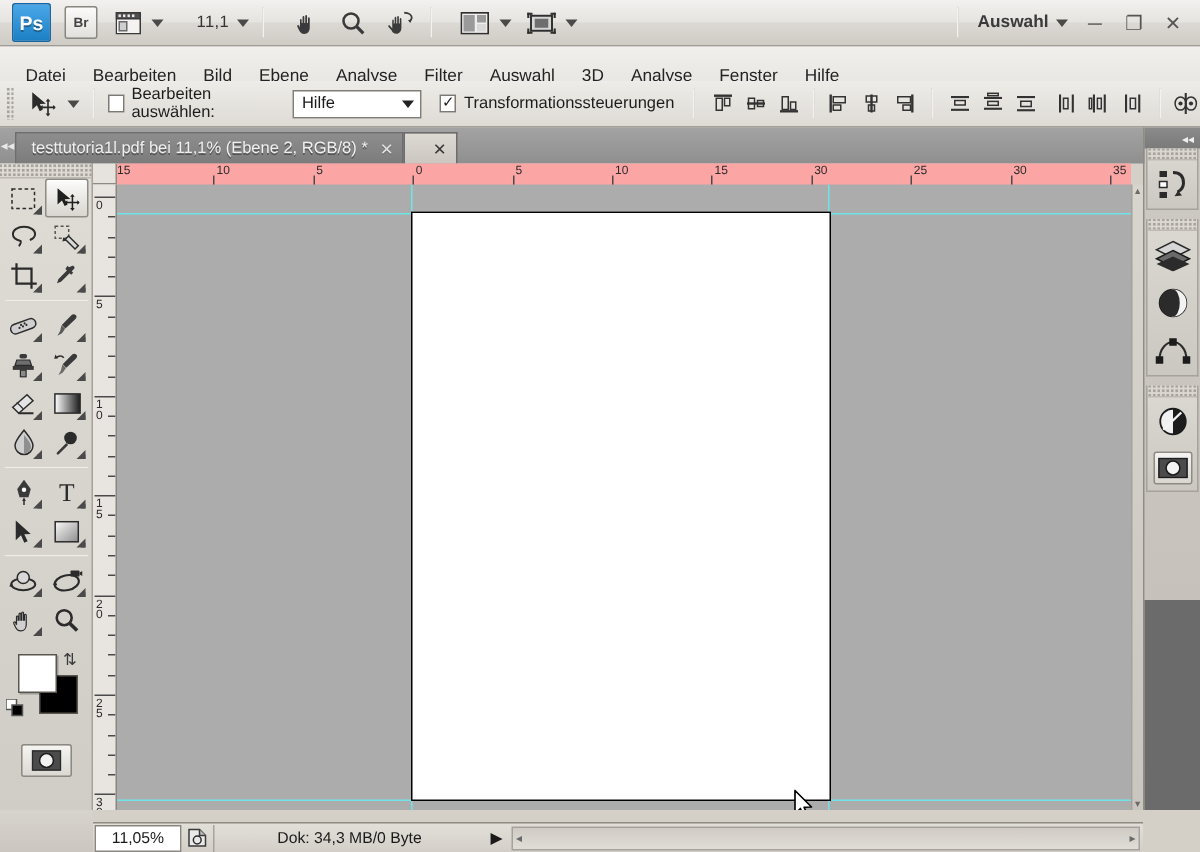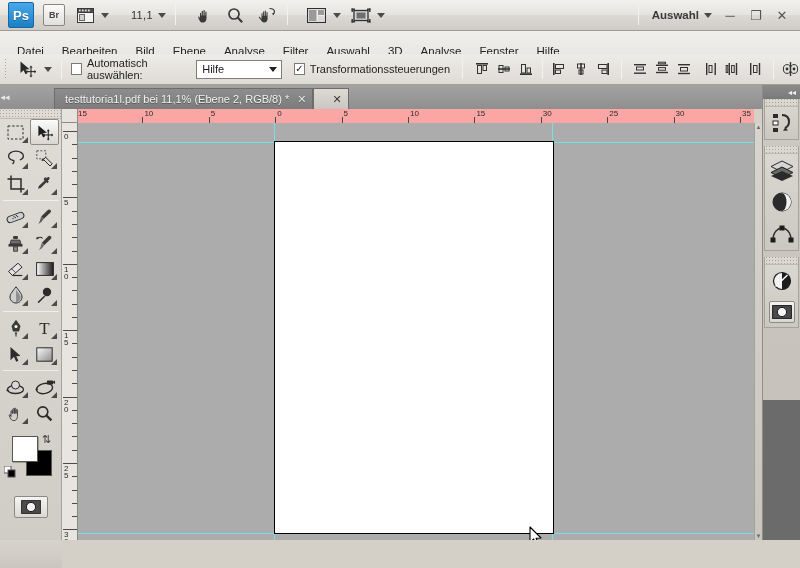--- a/index.html
+++ b/index.html
@@ -114,21 +114,21 @@
   }
   .doc-tab{
     height:21px; display:flex; align-items:center;
     padding:0 6px 0 10px; font-size:11px;
     border-left:1px solid #6d6d6d; border-right:1px solid #6d6d6d;
     border-top:1px solid #6d6d6d;
     cursor:default; white-space:nowrap;
   }
   .doc-tab.inactive{
     background:linear-gradient(to bottom,#8d8d8d,#7c7c7c);
-    color:#f0f0f0; text-shadow:0 1px 0 rgba(0,0,0,.35);margin-left:44px;
+    color:#f0f0f0; text-shadow:0 1px 0 rgba(0,0,0,.35);
   }
   .doc-tab.active{
     background:linear-gradient(to bottom,#ddd9d3,#cbc7c0);
     color:#1c1c1c;
   }
   .tab-close{ margin-left:8px; font-size:11px; opacity:.85; }
 
   
   .toolbox{
     position:absolute; left:0; top:109px; width:62px; height:459px;
@@ -409,21 +409,21 @@
               <path d="M18.4 11.6l-2-1.6v3.2z"></path>
           </g>
         </svg>
       </div>
       <div class="caret"></div>
     </div>
 
     <div class="vdiv"></div>
 
     <span class="chk"></span>
-    <span class="opt-label">Automatisch auswählen:</span>
+    <span class="opt-label">Bearbeiten auswählen:</span>
 
     <div class="combo">
       <span>Hilfe</span>
       <span class="caret"></span>
     </div>
 
     <span class="chk" style="margin-left:12px">✓</span>
     <span class="opt-label">Transformationssteuerungen</span>
 
     <div class="vdiv" style="margin-left:12px"></div>
@@ -980,14 +980,30 @@
           <rect x="0.6" y="0.6" width="18.8" height="12.8" fill="#4b4b4b" stroke="#1c1c1c"></rect>
           <circle cx="10" cy="7" r="4.6" fill="#f4f4f4" stroke="#1c1c1c"></circle>
         </svg>
       </div>
     </div>
 
     <div class="dock-filler"></div>
   </div>
 
   <div class="bottom-left-fill"></div>
+  <div class="statusbar">
+    <div class="st-zoom">11,05%</div>
+    <div class="st-ico">
+      <svg width="13" height="13" viewBox="0 0 13 13">
+        <path d="M1 1h7l4 4v7H1z" fill="#e9e9e9" stroke="#3a3a3a"></path>
+        <path d="M8 1v4h4" fill="#bdbdbd" stroke="#3a3a3a"></path>
+        <circle cx="6.5" cy="8" r="2.6" fill="none" stroke="#2b2b2b"></circle>
+      </svg>
+    </div>
+    <div class="st-doc">Dok: 34,3 MB/0 Byte</div>
+    <div class="st-arrow">▶</div>
+    <div class="hscroll">
+      <span>◂</span>
+      <span>▸</span>
+    </div>
+  </div>
 
 </div>
 
 </body></html>

